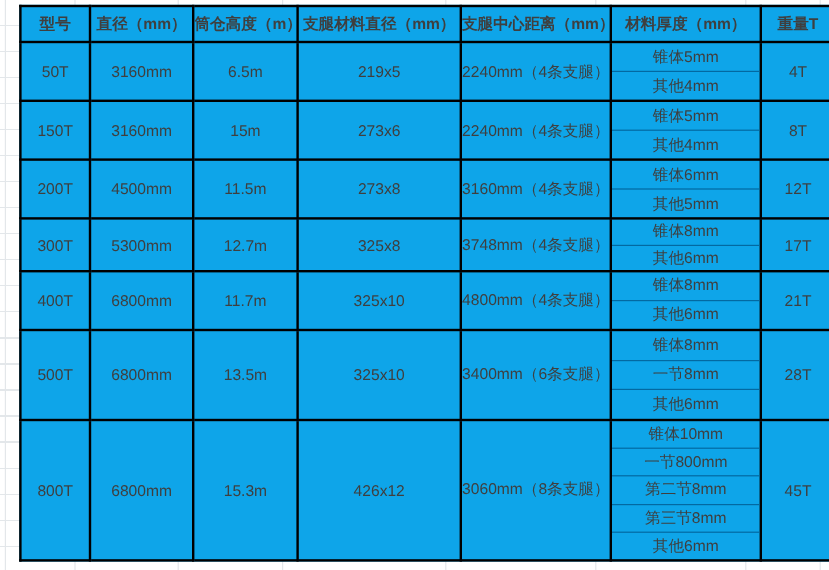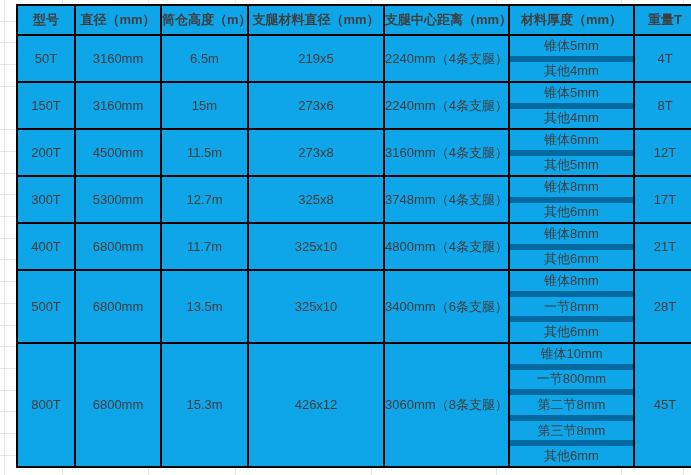--- a/index.html
+++ b/index.html
@@ -60,21 +60,21 @@
     flex-direction: column;
     height: 100%;
     width: 100%;
   }
   .thickness-line {
     flex: 1 1 0;
     display: flex;
     align-items: center;
     justify-content: center;
   }
-  .thickness-line + .thickness-line { border-top: 6px solid #0369a1; }
+  .thickness-line + .thickness-line { border-top: 1px solid #0369a1; }
 </style>
 </head>
 <body>
 
 <div class="page">
   <div class="underlay" id="underlay">
       <div class="gridline-v" style="left: 4px;"></div>
       <div class="gridline-v" style="left: 62px;"></div>
       <div class="gridline-v" style="left: 148px;"></div>
       <div class="gridline-v" style="left: 235px;"></div>

